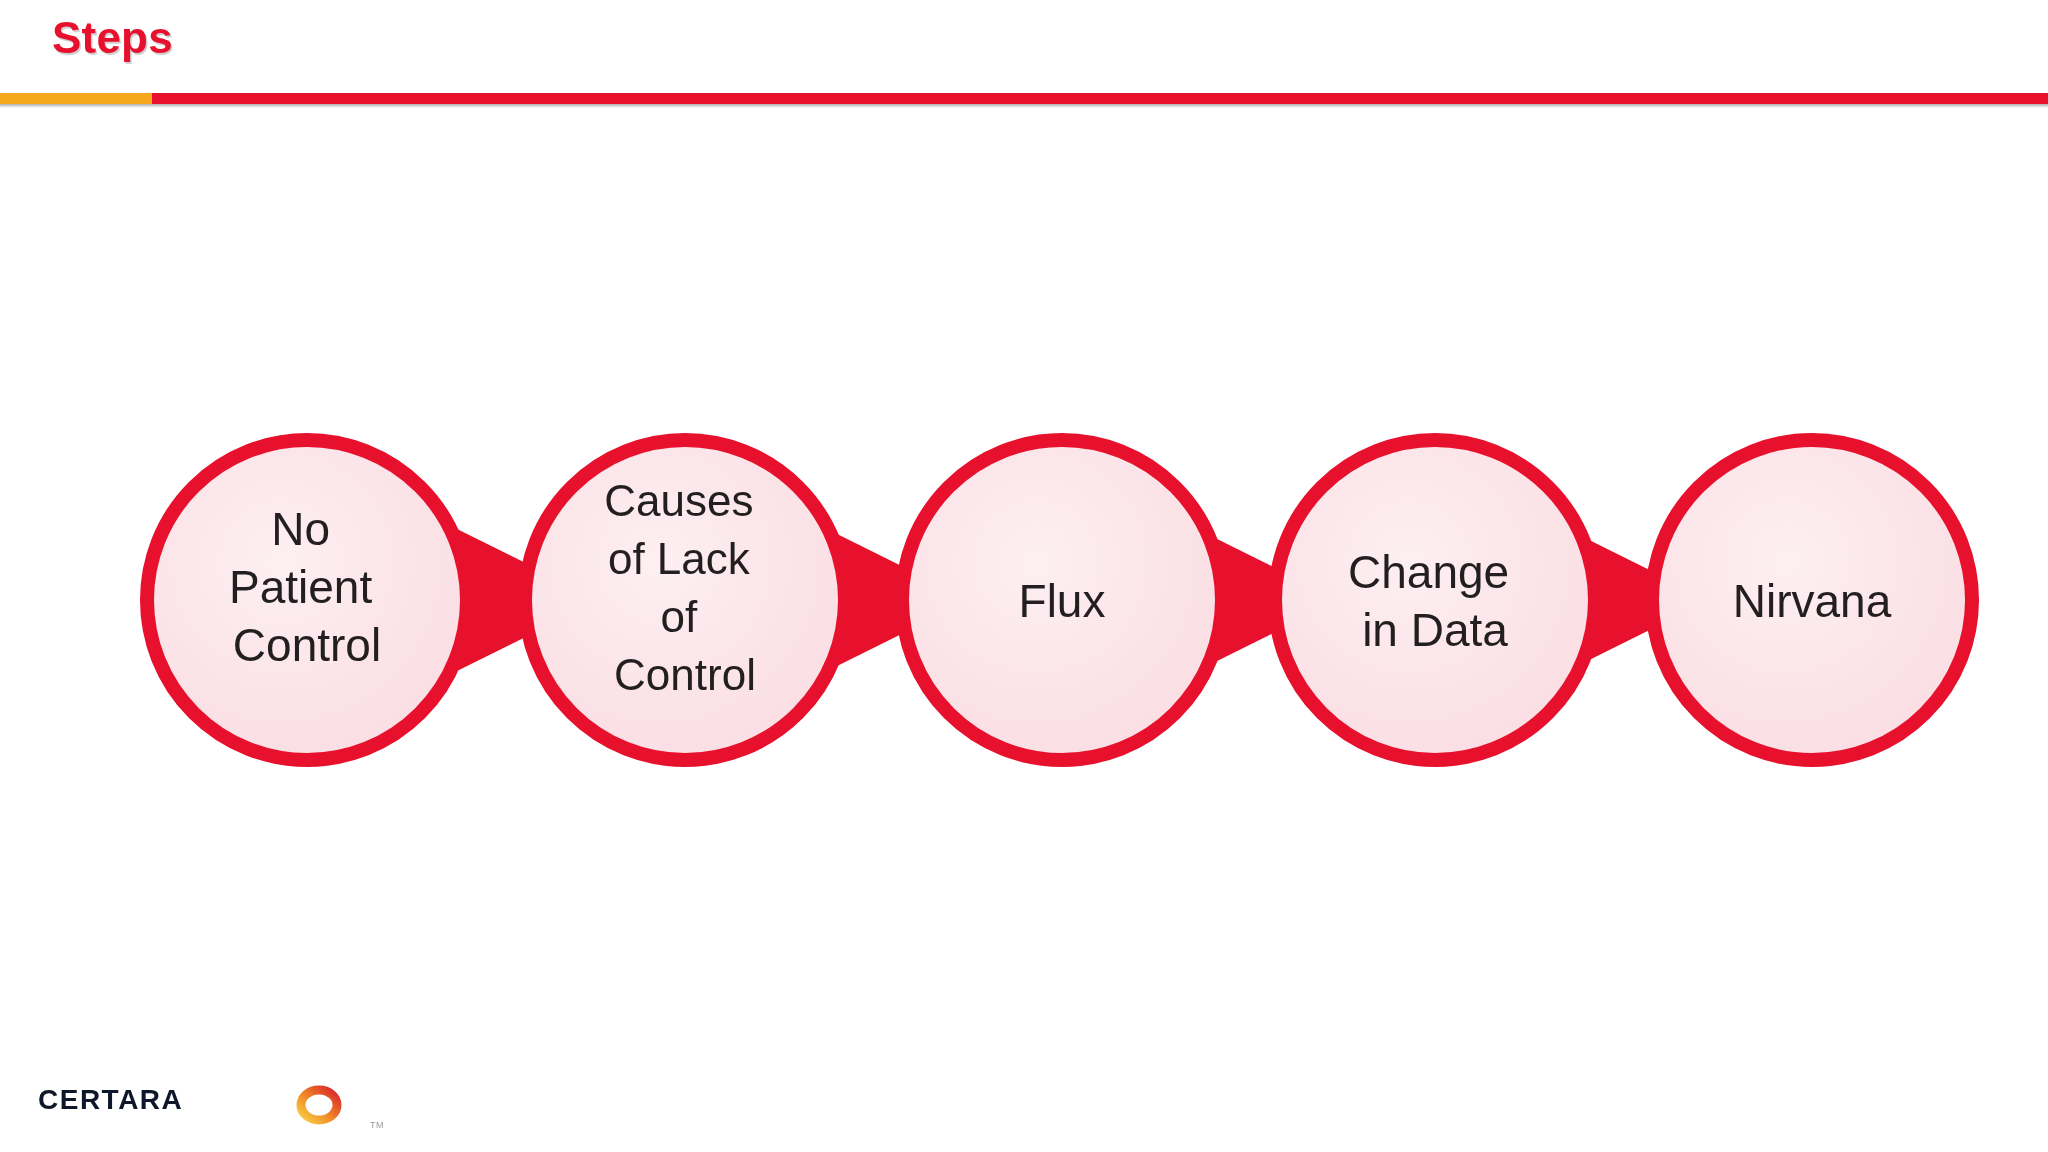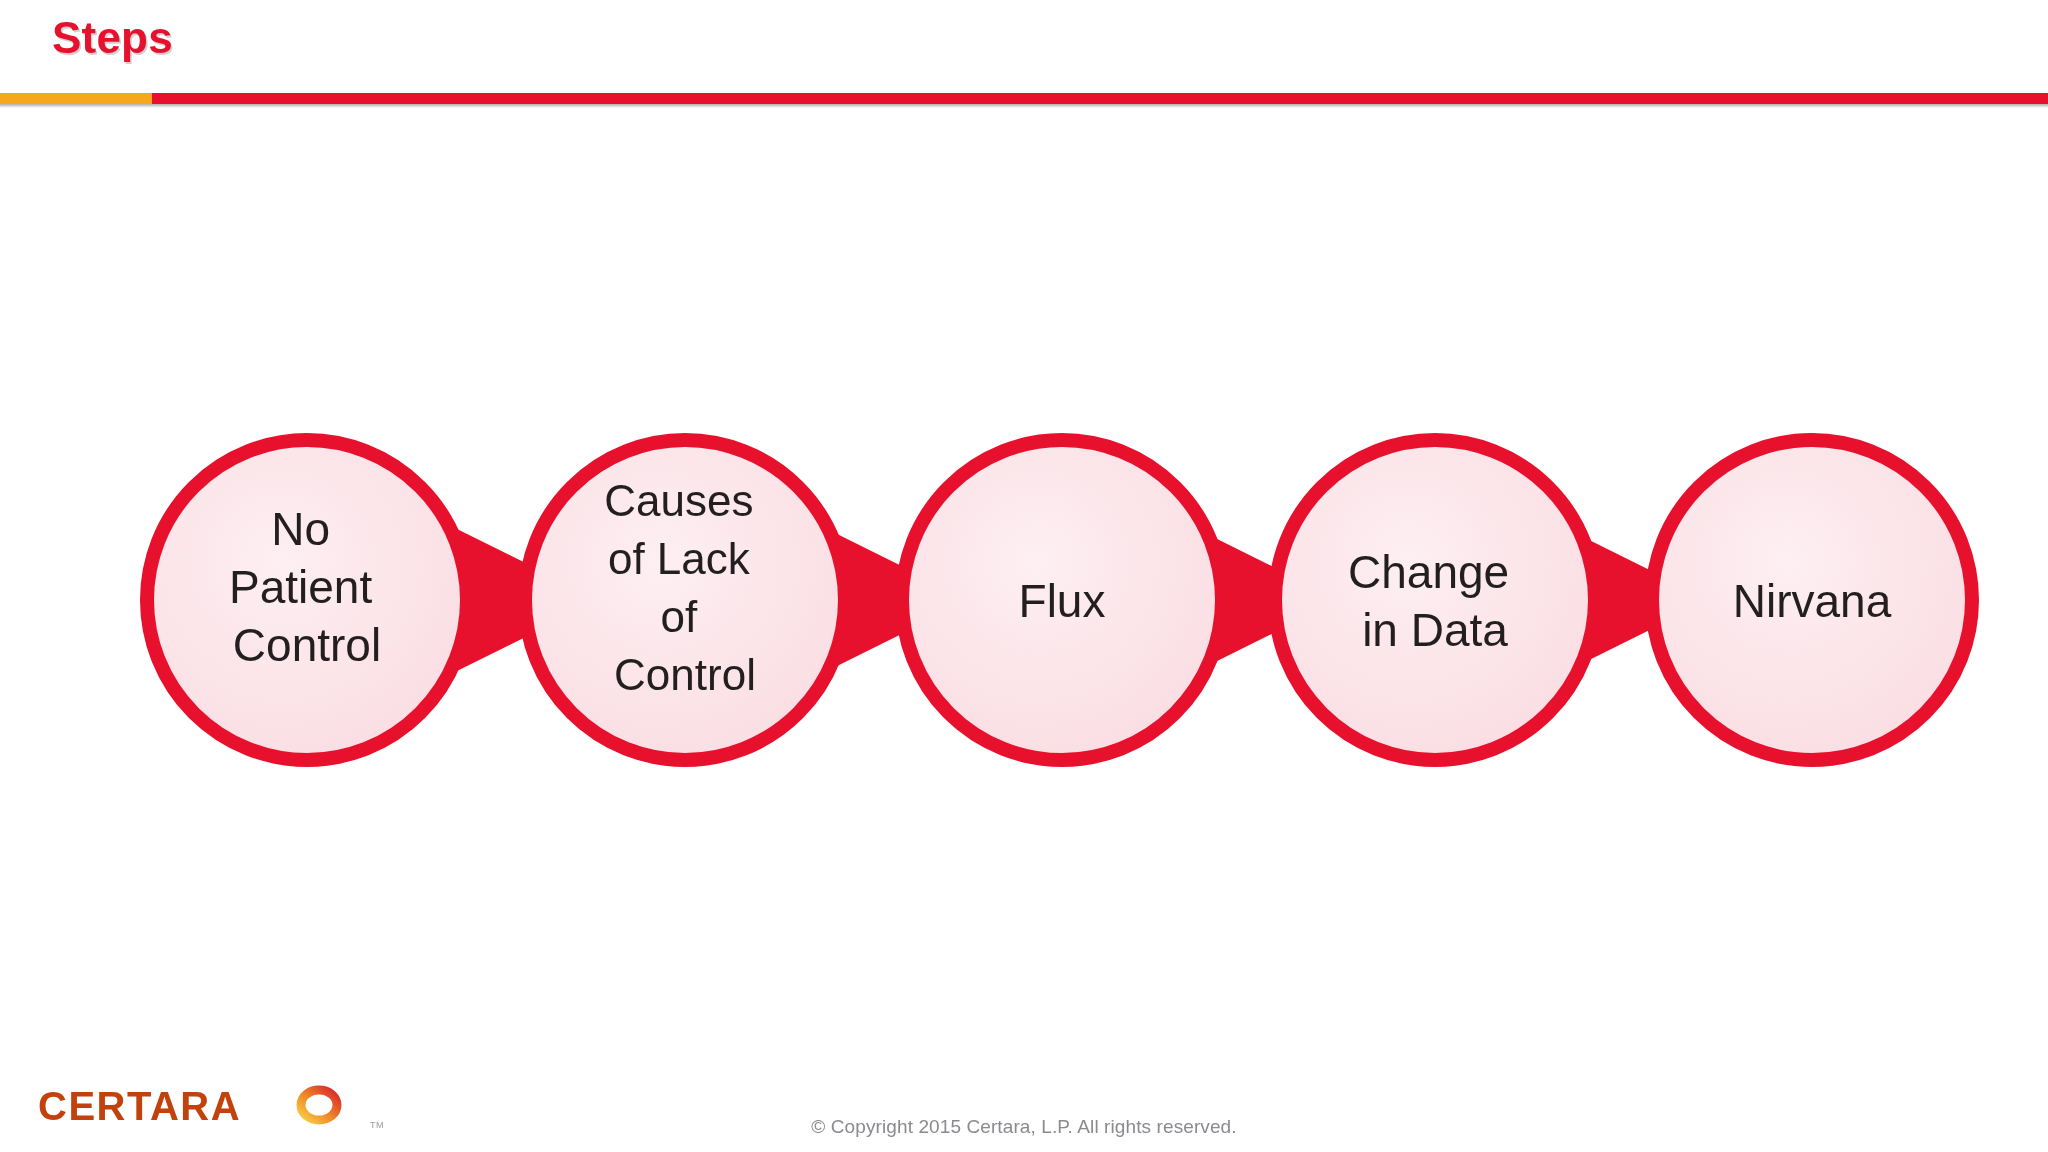--- a/index.html
+++ b/index.html
@@ -104,24 +104,24 @@
     position: absolute;
     left: 38px;
     top: 1082px;
     width: 290px;
     height: 56px;
   }
   .certara-logo .wordmark {
     position: absolute;
     left: 0;
     top: 4px;
-    font-size: 40px;
+    font-size: 28px;
     font-weight: bold;
     letter-spacing: 1.5px;
-    color: #c2410c;
+    color: #0f172a;
     line-height: 1;
     white-space: nowrap;
   }
   .certara-logo .mark {
     position: absolute;
     left: 258px;
     top: 0px;
   }
   .certara-logo .tm {
     position: absolute;
@@ -205,21 +205,20 @@
       <g>
         <circle cx="1812" cy="600" r="160" fill="url(#nodeFill)" stroke="#E8112D" stroke-width="14"></circle>
         <text class="node-label" text-anchor="middle">
           <tspan x="1812" y="617">Nirvana</tspan>
         </text>
       </g>
 
     </svg>
   </div>
 
-  <div class="footer-copyright">© Copyright 2015 Certara, L.P.  All rights reserved.</div>
 
   <div class="certara-logo">
     <div class="wordmark">CERTARA</div>
     <div class="mark">
       <svg width="46" height="44" viewBox="0 0 46 44" xmlns="http://www.w3.org/2000/svg">
         <ellipse cx="23" cy="23" rx="18" ry="15" fill="none" stroke="url(#markGrad)" stroke-width="9"></ellipse>
       </svg>
     </div>
     <div class="tm">TM</div>
   </div>

